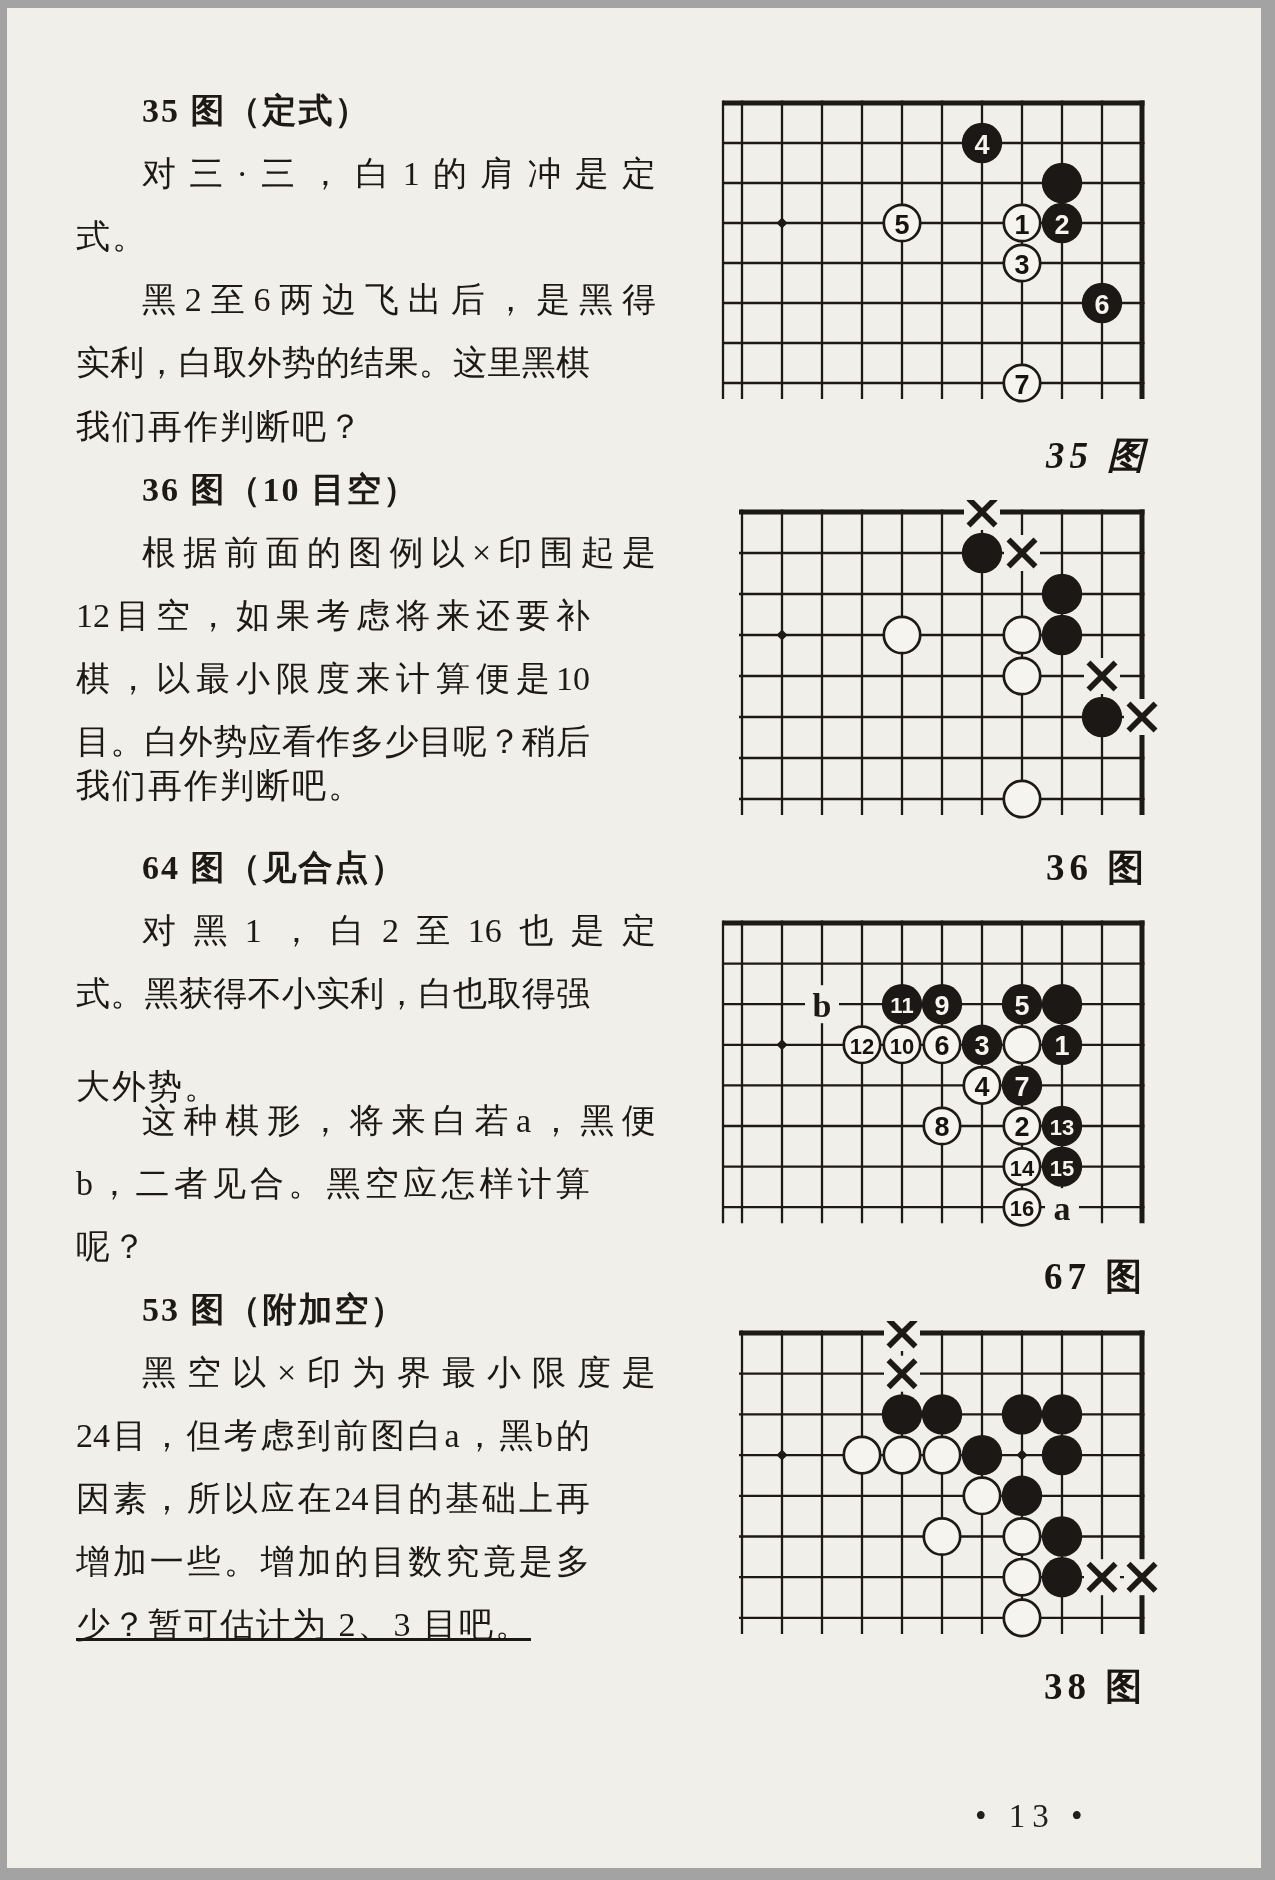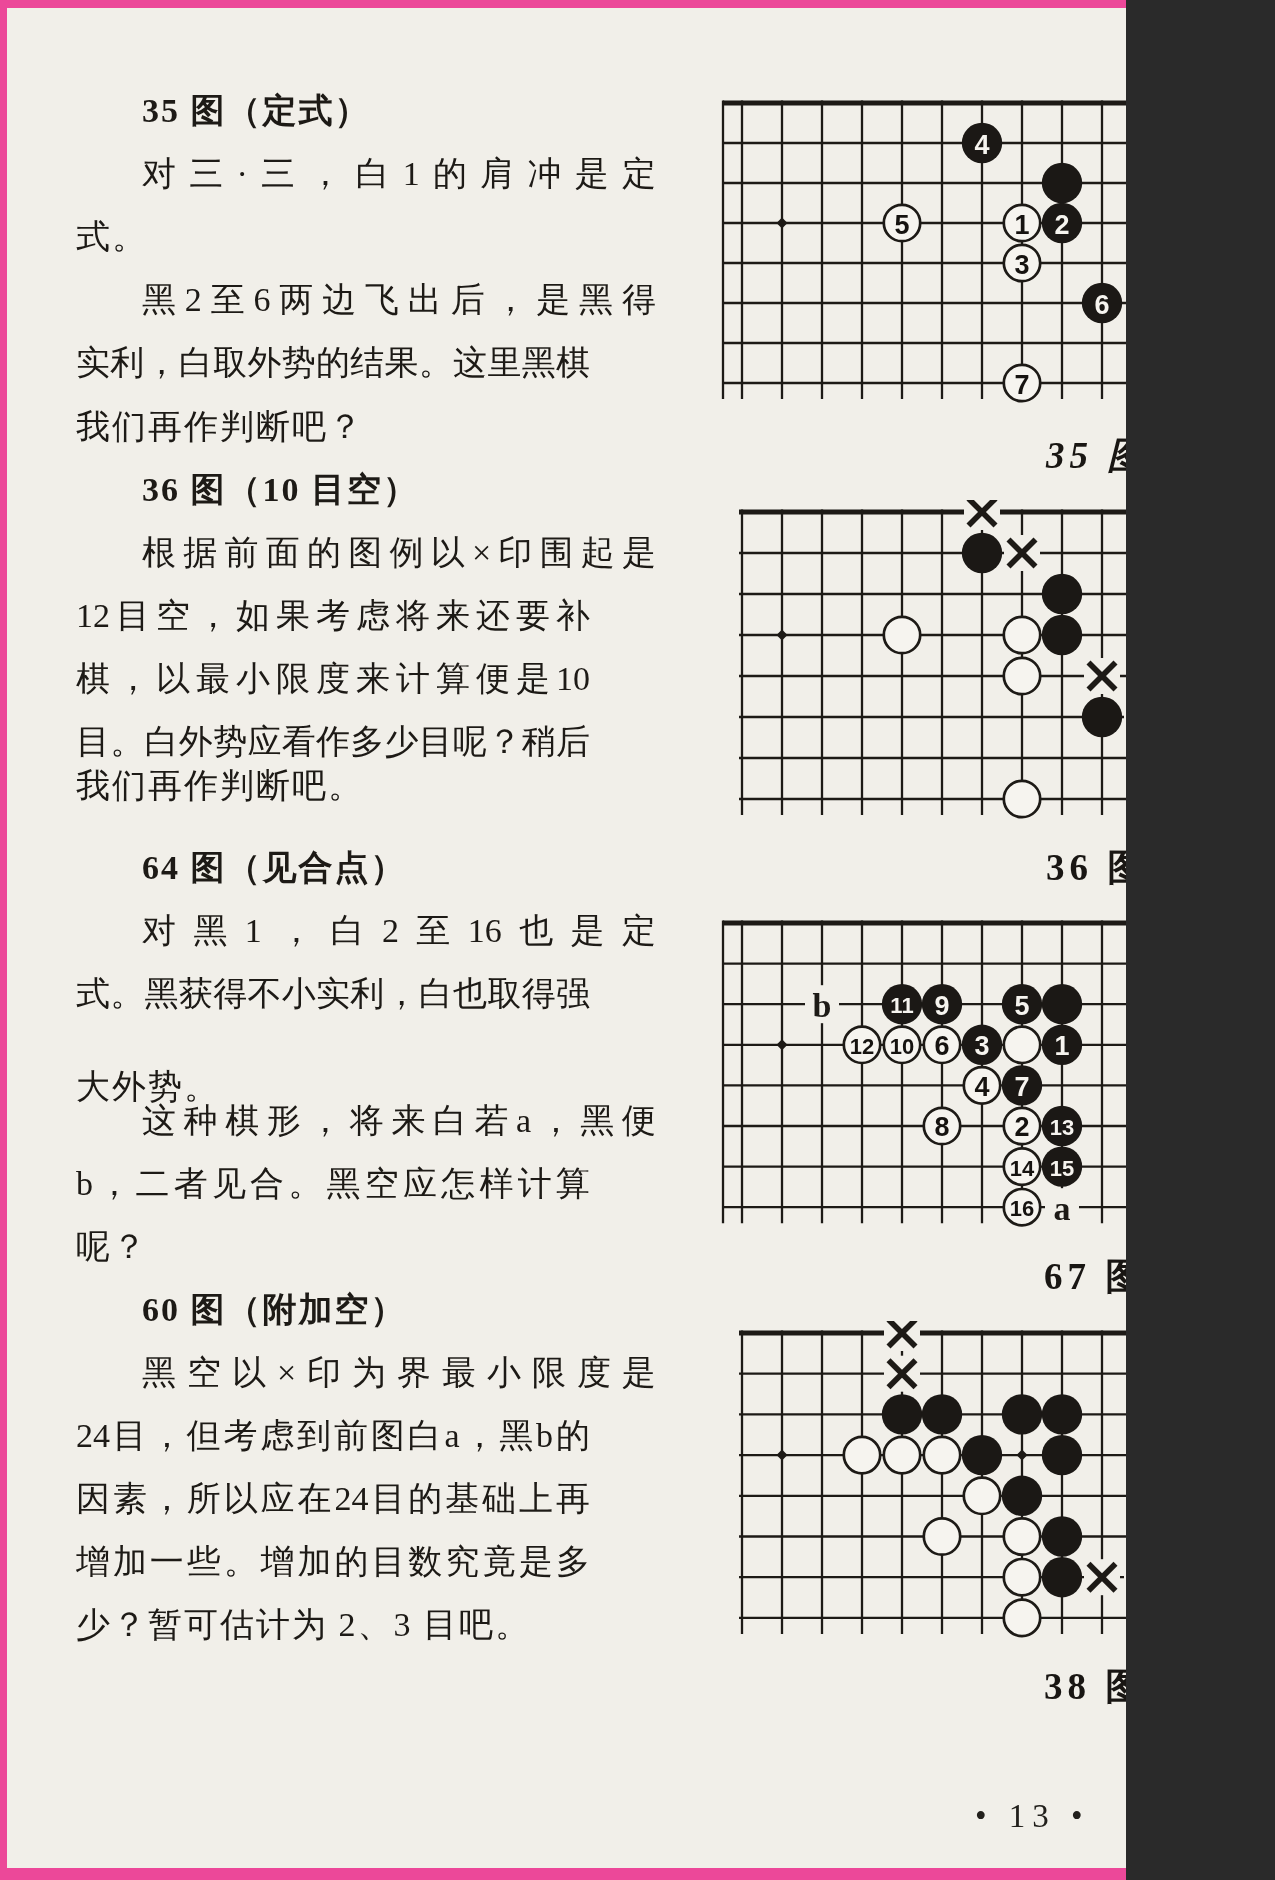--- a/index.html
+++ b/index.html
@@ -1,16 +1,16 @@
 <!DOCTYPE html>
 <html><head>
 <meta charset="utf-8">
 <style>
   html,body{margin:0;padding:0;background:#2a2a2a;}
-  #page{position:relative;width:1126px;height:1880px;background:#ec4899;overflow:hidden;
+  #page{position:relative;width:1275px;height:1880px;background:#a3a3a3;overflow:hidden;
         font-family:"Liberation Serif","DejaVu Serif",serif;}
   #paper{position:absolute;left:7px;top:8px;width:1254px;height:1860px;
          background:#f1efe9;}
   #content{position:absolute;left:0;top:0;width:1275px;height:1880px;}
   .text-line{position:absolute;left:76px;width:514px;height:56px;color:#1d1a16;
              font-size:34px;line-height:52px;white-space:nowrap;}
   .text-line.justify{display:flex;justify-content:space-between;white-space:normal;}
   .text-line.heading{font-weight:bold;letter-spacing:2px;}
   .text-line.plain{letter-spacing:2px;}
   .tok{display:inline-block;}
@@ -198,21 +198,21 @@
           <span class="tok">。</span>
           <span class="tok">黑</span>
           <span class="tok">空</span>
           <span class="tok">应</span>
           <span class="tok">怎</span>
           <span class="tok">样</span>
           <span class="tok">计</span>
           <span class="tok">算</span>
         </div>
         <div class="text-line plain" style="top: 1220.8px;">呢？</div>
-        <div class="text-line heading plain" style="top: 1283.9px; padding-left: 66px;">60 图（附加空）</div>
+        <div class="text-line heading plain" style="top: 1283.9px; padding-left: 66px;">53 图（附加空）</div>
         <div class="text-line justify" style="top: 1347px; padding-left: 66px;">
           <span class="tok">黑</span>
           <span class="tok">空</span>
           <span class="tok">以</span>
           <span class="tok">×</span>
           <span class="tok">印</span>
           <span class="tok">为</span>
           <span class="tok">界</span>
           <span class="tok">最</span>
           <span class="tok">小</span>
@@ -262,21 +262,21 @@
           <span class="tok">增</span>
           <span class="tok">加</span>
           <span class="tok">的</span>
           <span class="tok">目</span>
           <span class="tok">数</span>
           <span class="tok">究</span>
           <span class="tok">竟</span>
           <span class="tok">是</span>
           <span class="tok">多</span>
         </div>
-        <div class="text-line plain" style="top: 1599.4px;">少？暂可估计为 2、3 目吧。</div>
+        <div class="text-line plain" style="top: 1599.4px; text-decoration: underline;">少？暂可估计为 2、3 目吧。</div>
       </div>
     <div id="diagram-layer">
         <svg width="475" height="322" viewBox="705 91 475 322" style="left: 705px; top: 91px;">
           <g stroke="#1d1a16" stroke-linecap="butt">
             <line x1="723" y1="103" x2="1144.5" y2="103" stroke-width="5"></line>
             <line x1="723" y1="143" x2="1144.5" y2="143" stroke-width="2.3"></line>
             <line x1="723" y1="183" x2="1144.5" y2="183" stroke-width="2.3"></line>
             <line x1="723" y1="223" x2="1144.5" y2="223" stroke-width="2.3"></line>
             <line x1="723" y1="263" x2="1144.5" y2="263" stroke-width="2.3"></line>
             <line x1="723" y1="303" x2="1144.5" y2="303" stroke-width="2.3"></line>

